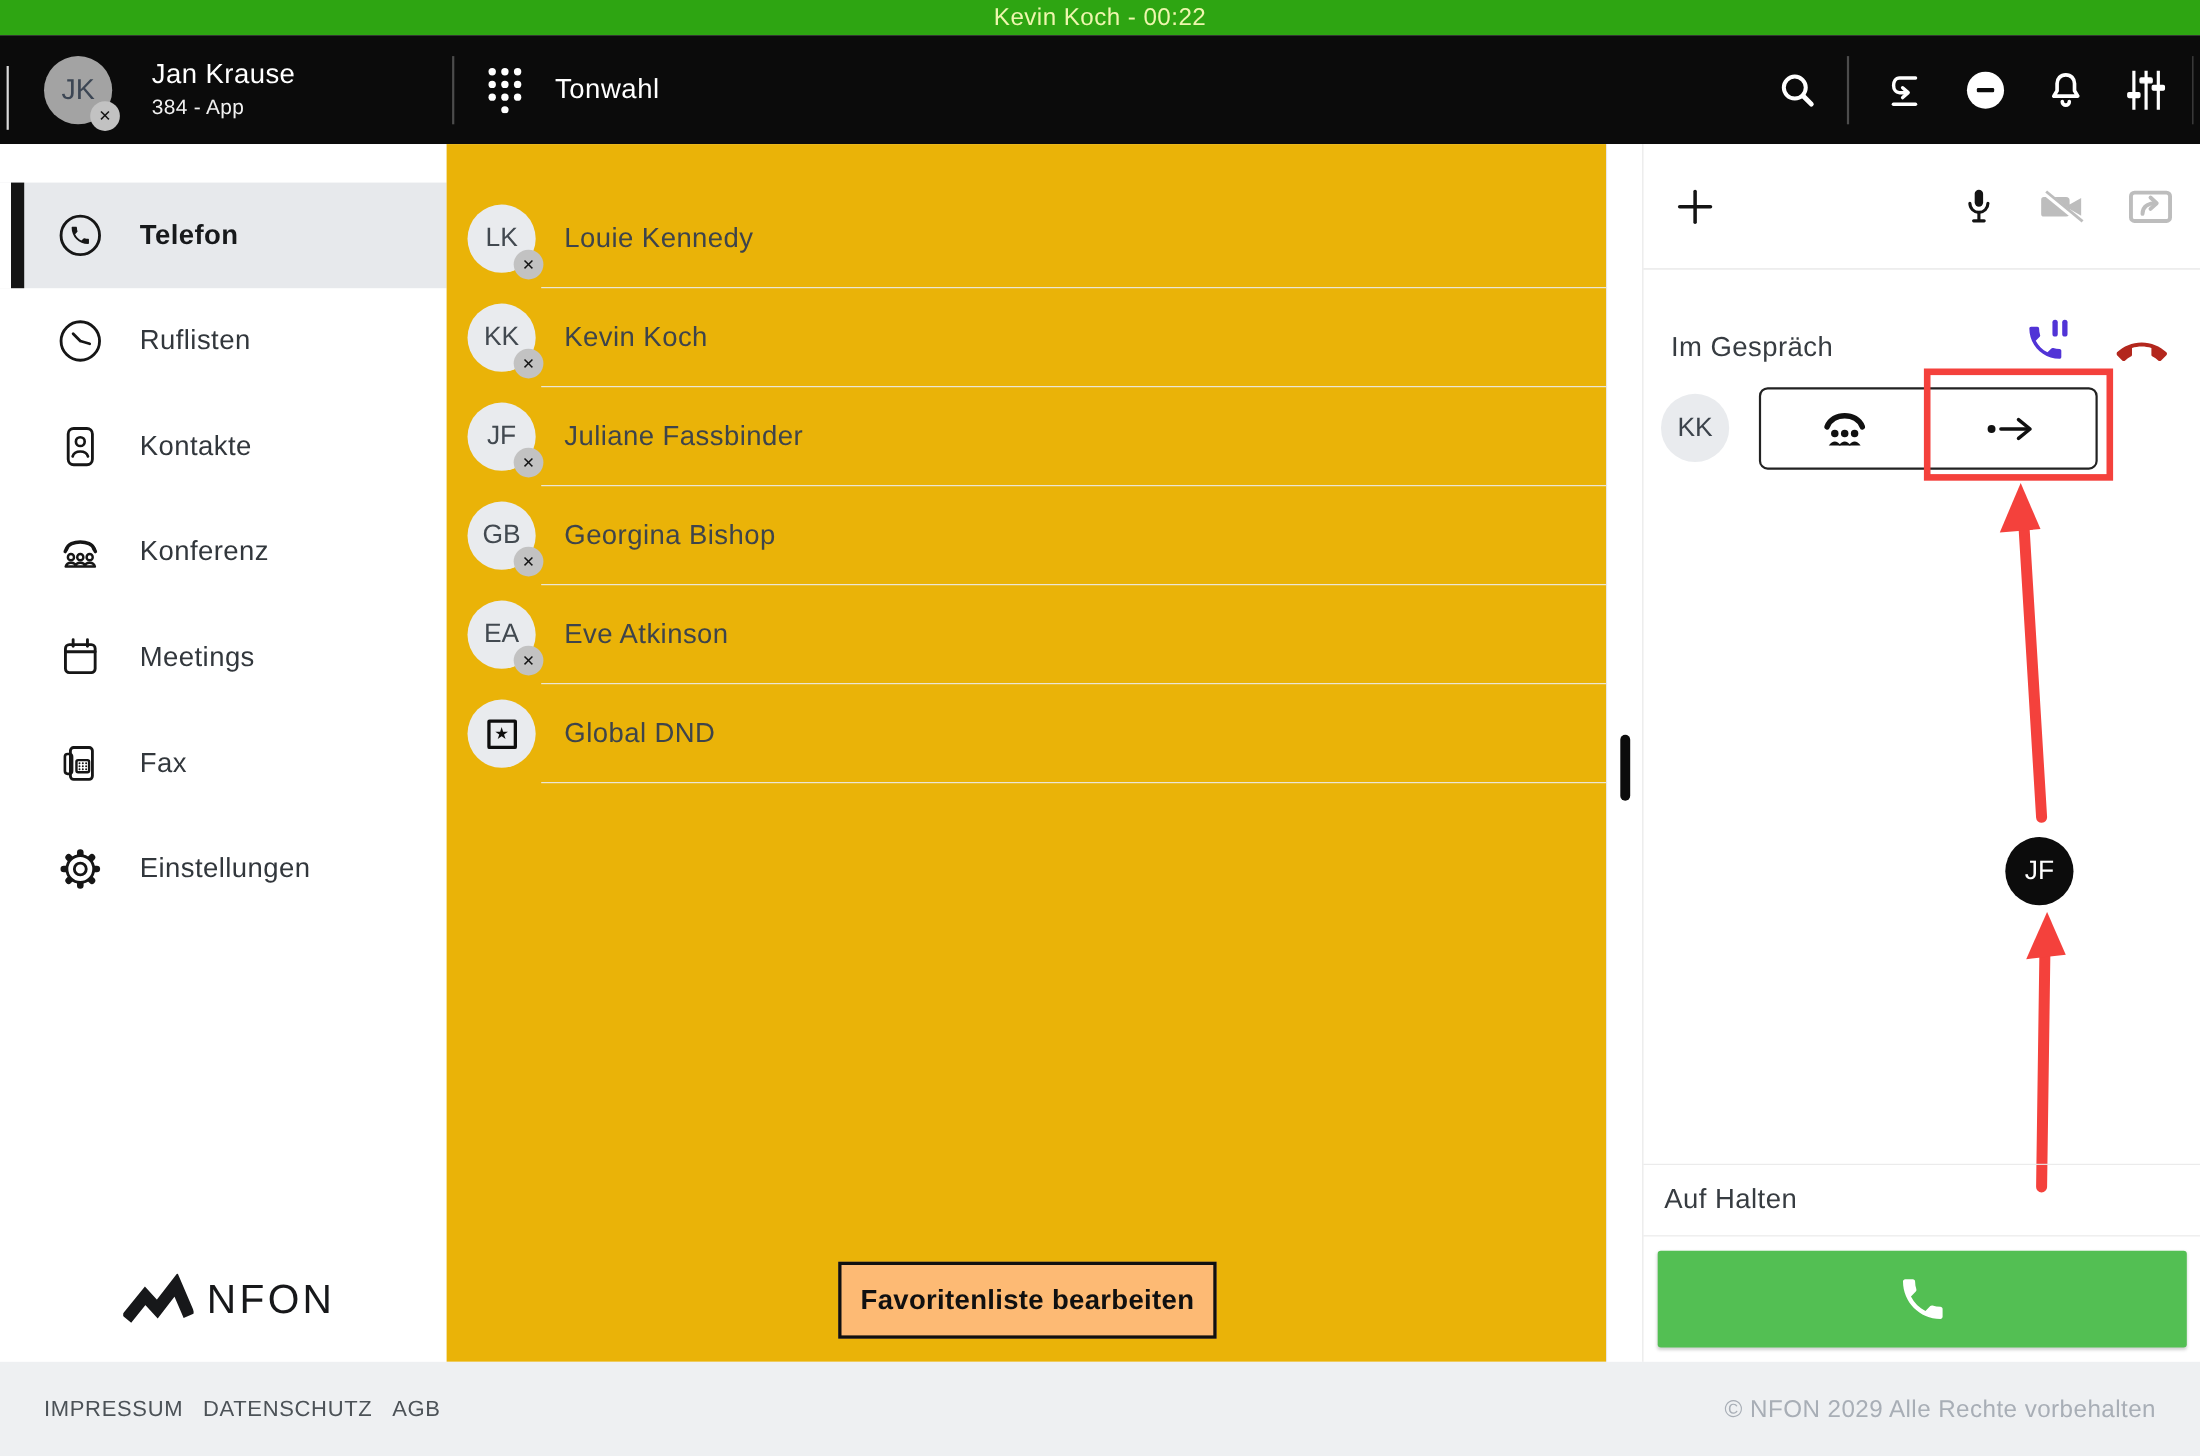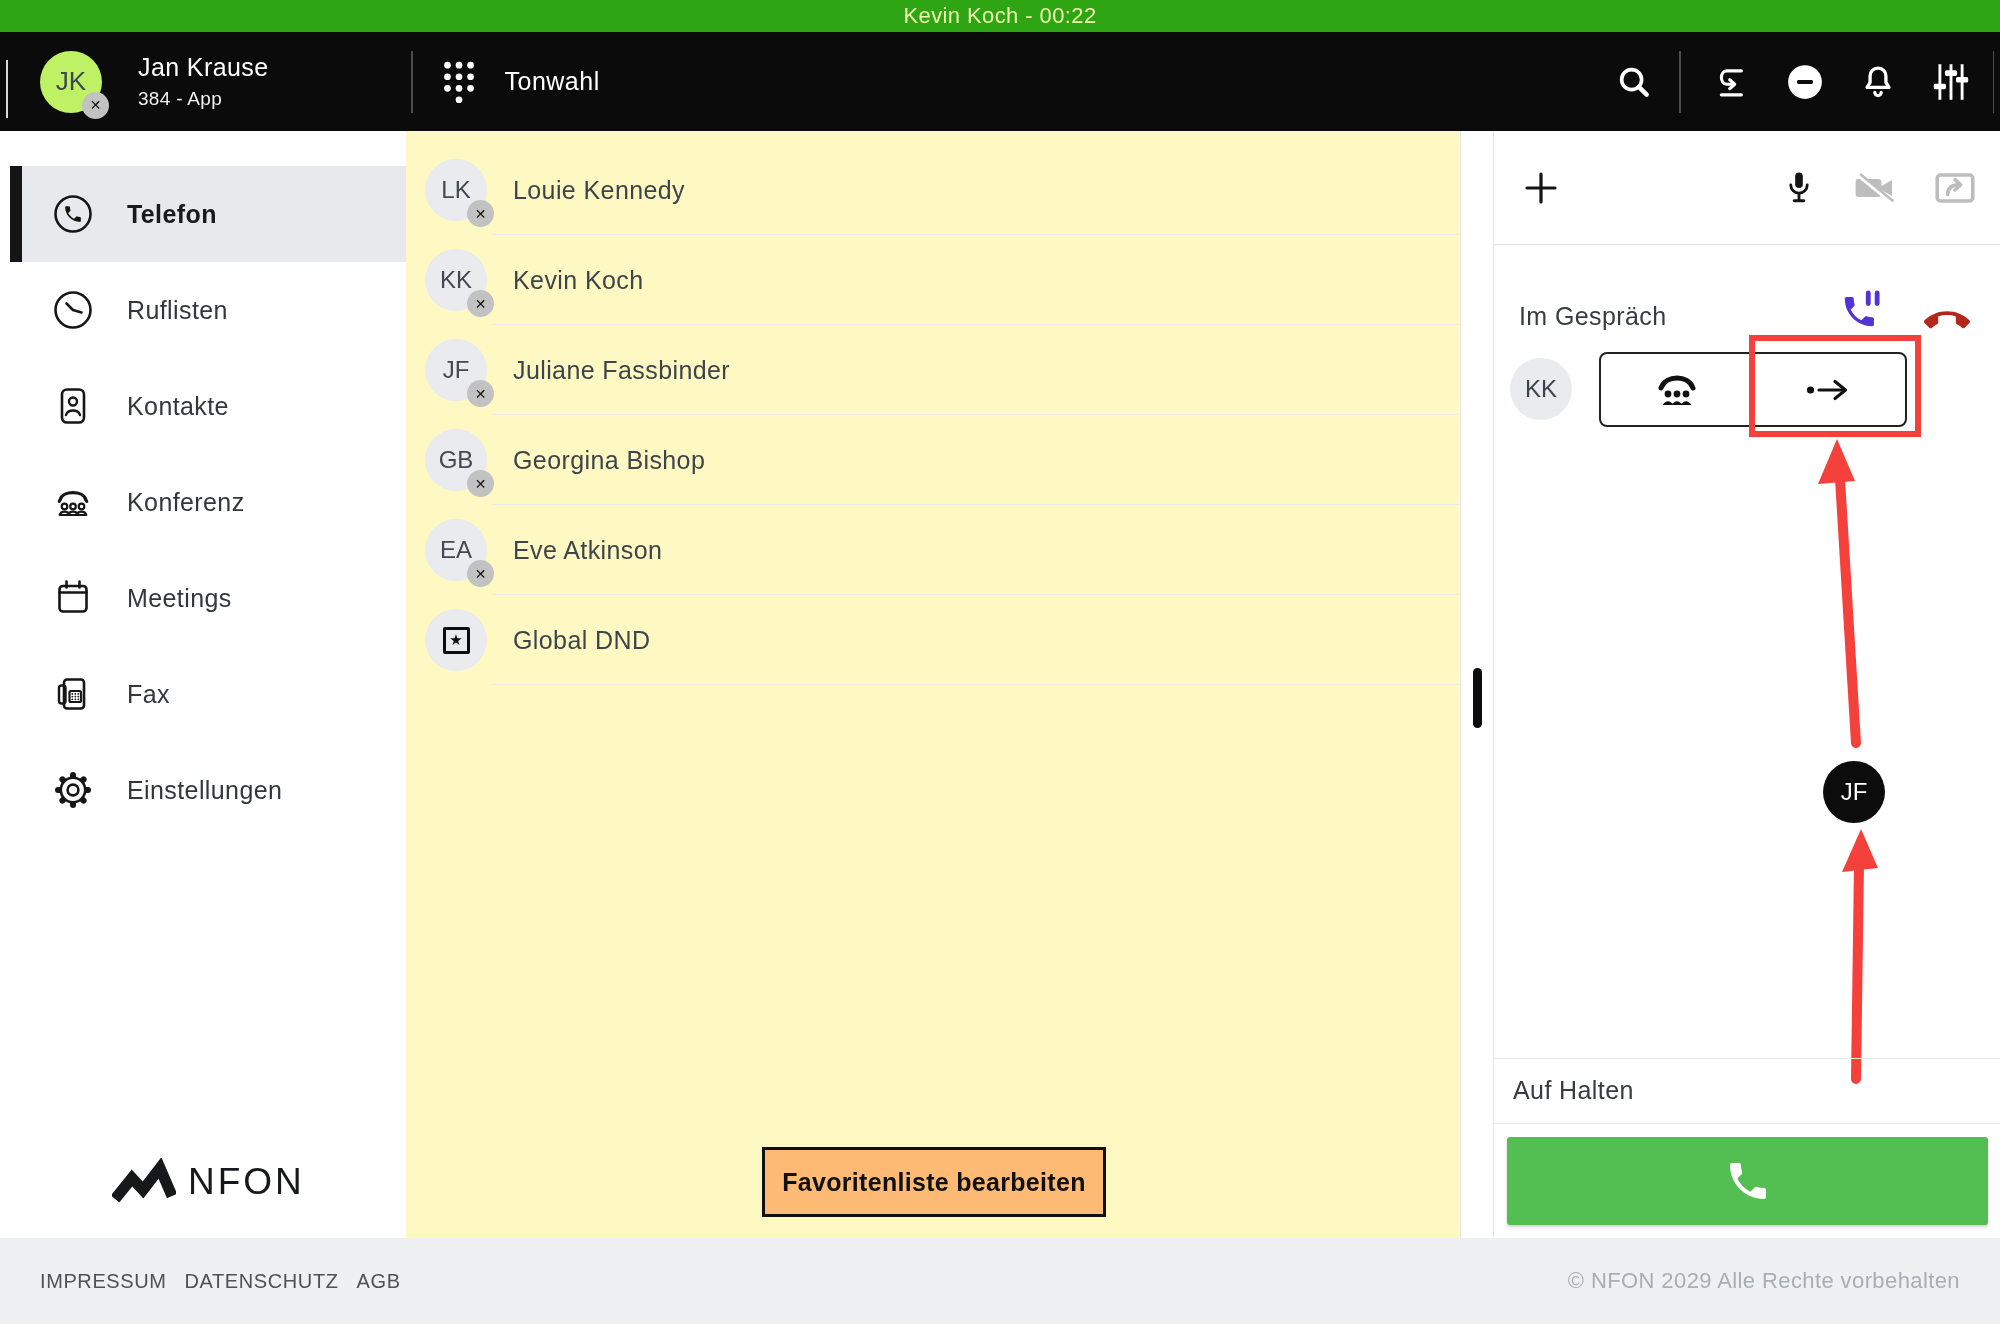--- a/index.html
+++ b/index.html
@@ -12,21 +12,21 @@
   }
   
   .status-bar { position:absolute; top:0; left:0; width:2000px; height:32px;
     background:#2ea512; color:#eef6ad; font-size:22px; letter-spacing:.4px;
     display:flex; align-items:center; justify-content:center; }
   
   .header { position:absolute; top:32px; left:0; width:2000px; height:99px;
     background:#0b0b0b; display:flex; align-items:center; }
   .hdr-left-line { width:2px; height:58px; background:#d9d9d9; margin-left:6px; margin-top:14px; }
   .hdr-avatar { position:relative; width:62px; height:62px; margin-left:32px; flex:none; }
-  .hdr-avatar .circle { width:62px; height:62px; border-radius:50%; background:#bef264;
+  .hdr-avatar .circle { width:62px; height:62px; border-radius:50%; background:#a3a3a3;
     display:flex; align-items:center; justify-content:center; font-size:26px; color:#3c4654; font-weight:500;}
   .badge { position:absolute; right:-7px; bottom:-6px; width:27px; height:27px; border-radius:50%;
     background:#c2c2c2; color:#141414; font-size:14px; font-weight:bold;
     display:flex; align-items:center; justify-content:center; }
   .hdr-user-text { margin-left:36px; width:253px; color:#ffffff; }
   .hdr-user-name { font-size:25px; font-weight:500; letter-spacing:.4px; }
   .hdr-user-ext { font-size:19px; margin-top:6px; color:#f1f1f1; letter-spacing:.3px; }
   .hdr-sep { width:1.5px; height:62px; background:#4c4c4c; margin-left:20px; flex:none; }
   .hdr-dialpad { margin-left:30px; flex:none; display:flex; }
   .hdr-mode { margin-left:30px; font-size:25px; color:#ffffff; letter-spacing:.5px; }
@@ -38,21 +38,21 @@
   .side-icon { position:absolute; left:51px; top:50%; transform:translateY(-50%); width:44px; height:44px; display:flex; }
   .side-label { position:absolute; left:127px; top:50%; transform:translateY(-50%);
     font-size:25px; color:#32373c; letter-spacing:.4px; }
   .side-item.active { background:#e7e9ec; }
   .side-item.active::before { content:""; position:absolute; left:10px; top:0; bottom:0; width:12px; background:#151515; }
   .side-item.active::after { content:""; position:absolute; left:0; top:0; bottom:0; width:10px; background:#ffffff; }
   .side-item.active .side-label { font-weight:700; color:#17191b; }
   .sidebar-logo { position:absolute; left:112px; top:1158px; display:flex; align-items:center; }
   .sidebar-logo .nfon-text { font-size:37px; letter-spacing:3px; color:#17181a; margin-left:12px; }
   
-  .favorites { position:absolute; left:406px; top:131px; width:1054px; bottom:86px; background:#fef9c3; padding-top:14px; }
+  .favorites { position:absolute; left:406px; top:131px; width:1054px; bottom:86px; background:#eab308; padding-top:41px; }
   .fav-row { position:relative; height:90px; cursor:pointer; }
   .fav-row::after { content:""; position:absolute; left:86px; right:0; bottom:0; height:1px; background:#ececec; }
   .fav-avatar { position:absolute; left:19px; top:14px; width:62px; height:62px; border-radius:50%;
     background:#e9ebee; display:flex; align-items:center; justify-content:center;
     font-size:24px; color:#424950; }
   .fav-name { position:absolute; left:107px; top:50%; transform:translateY(-50%);
     font-size:25px; color:#3e444b; letter-spacing:.4px; }
   .dnd-box { width:27px; height:27px; border:3.2px solid #0d0d0d; border-radius:2px;
     display:flex; align-items:center; justify-content:center; font-size:15px; color:#0d0d0d; }
   .edit-btn { position:absolute; left:762px; top:1147px; width:344px; height:70px;

